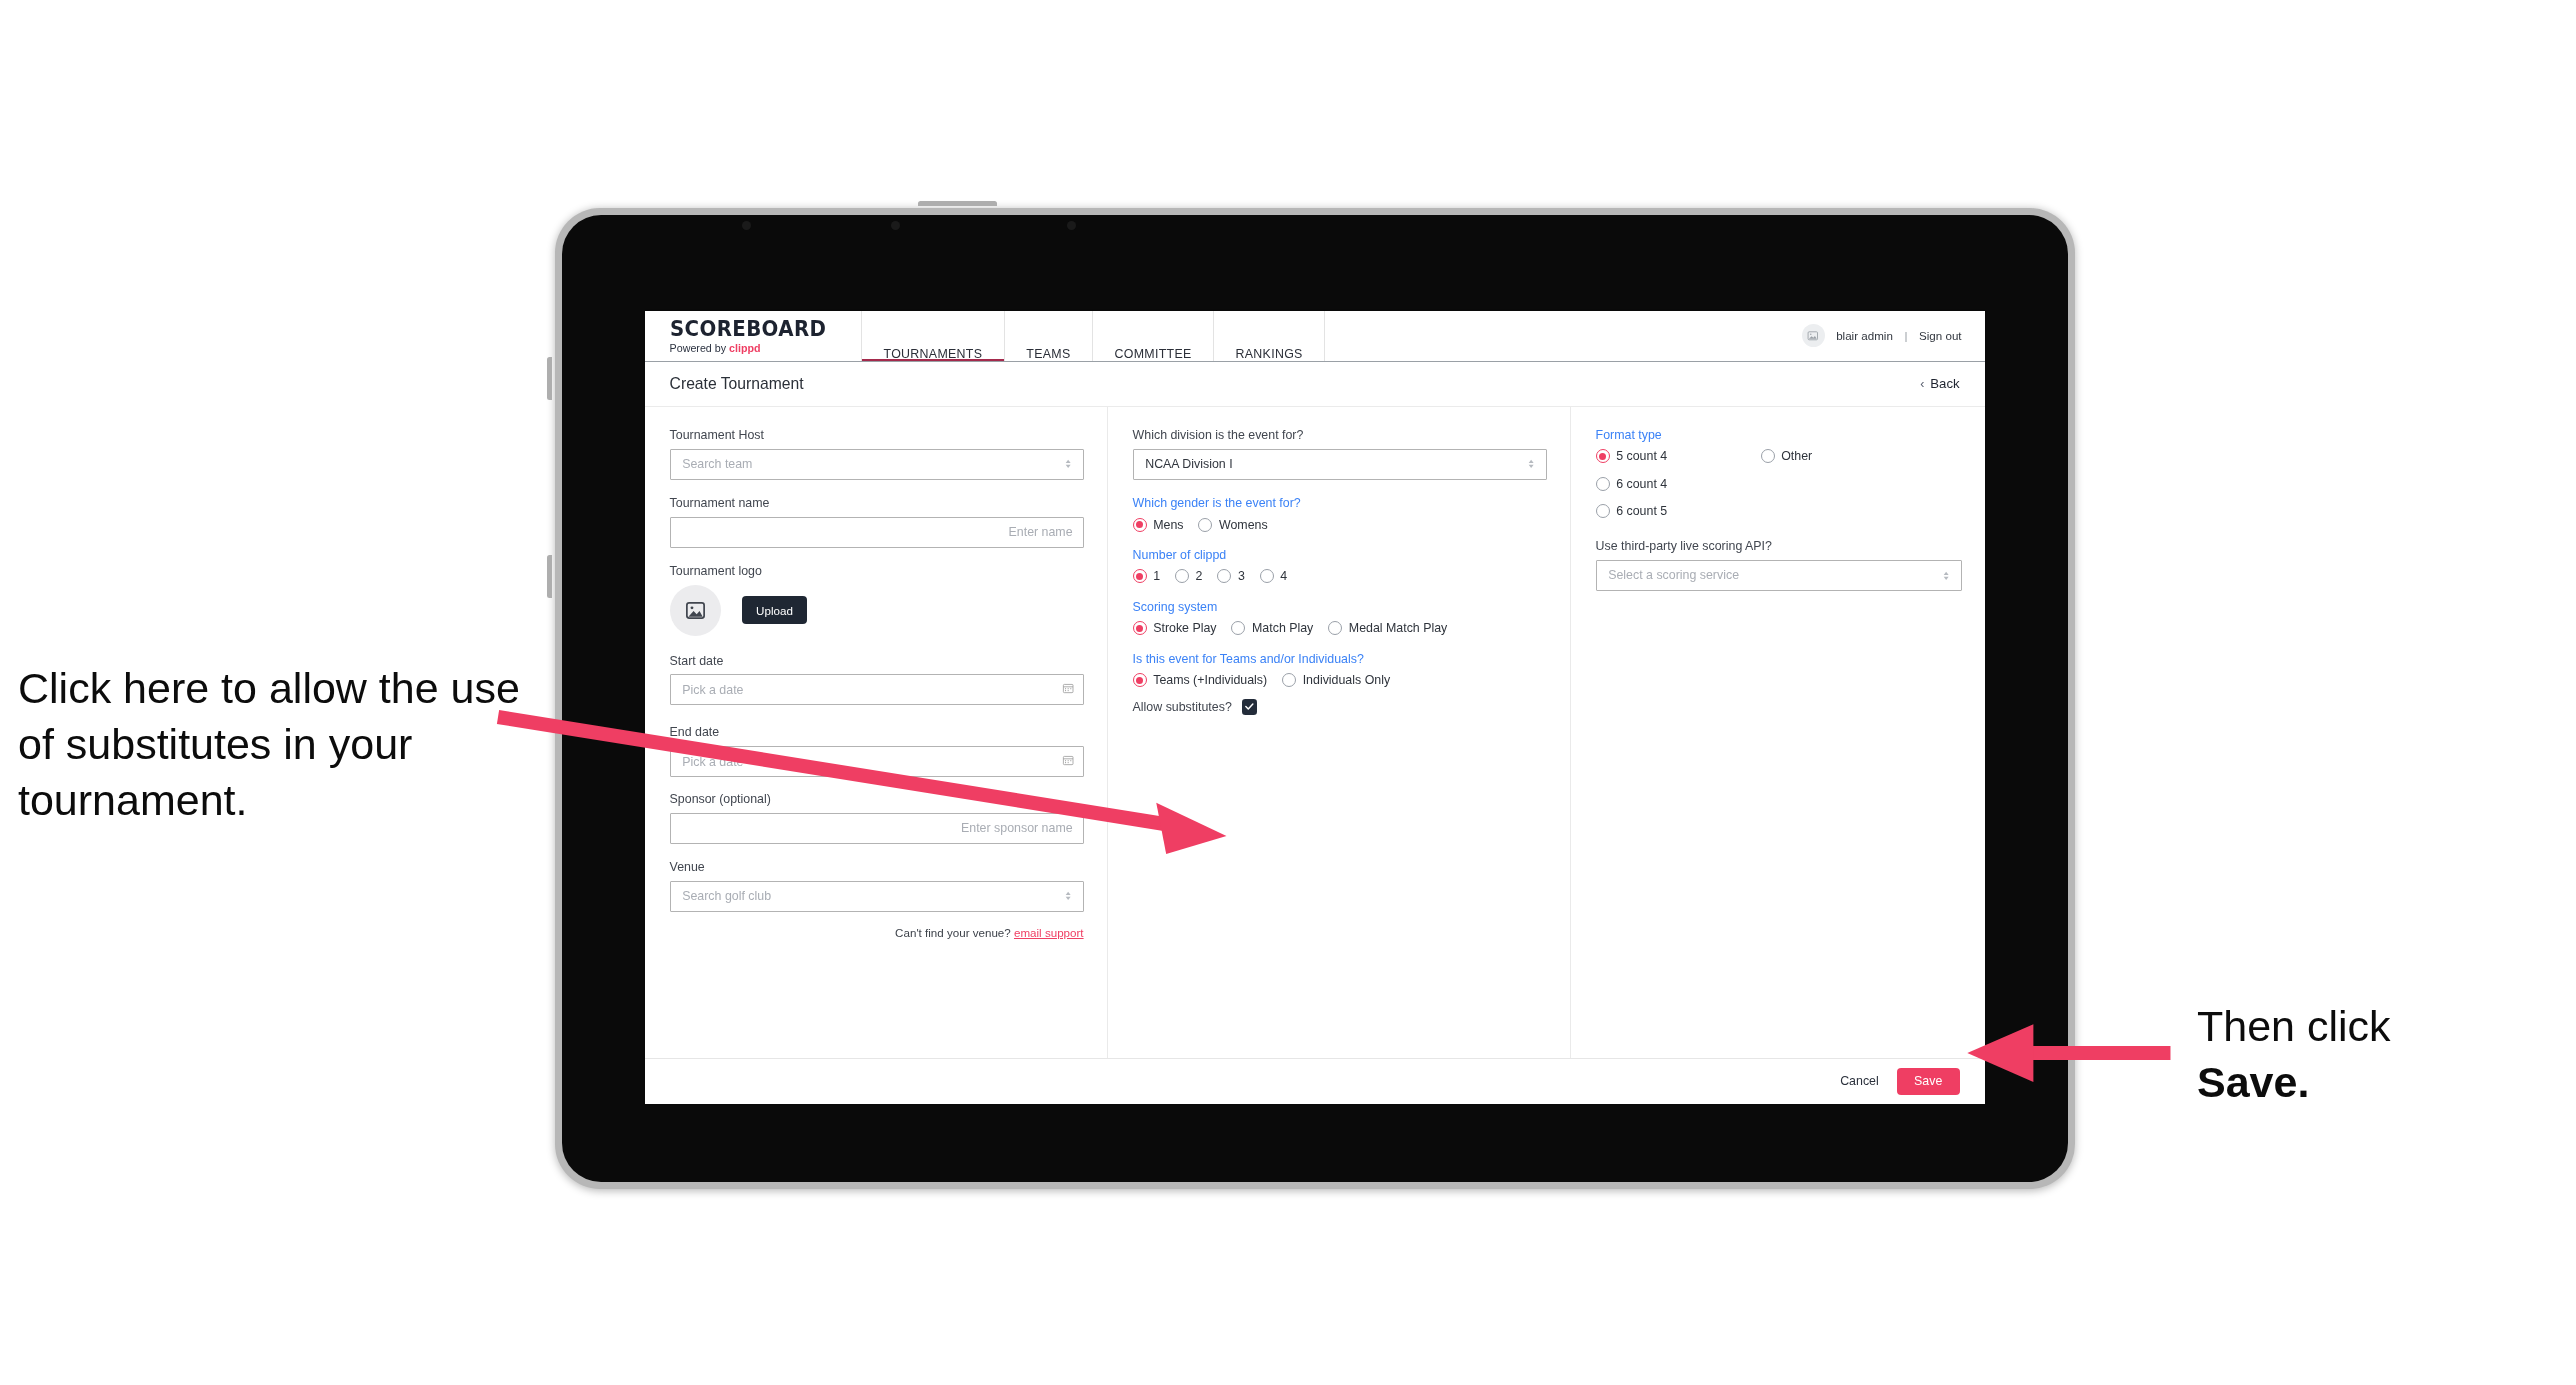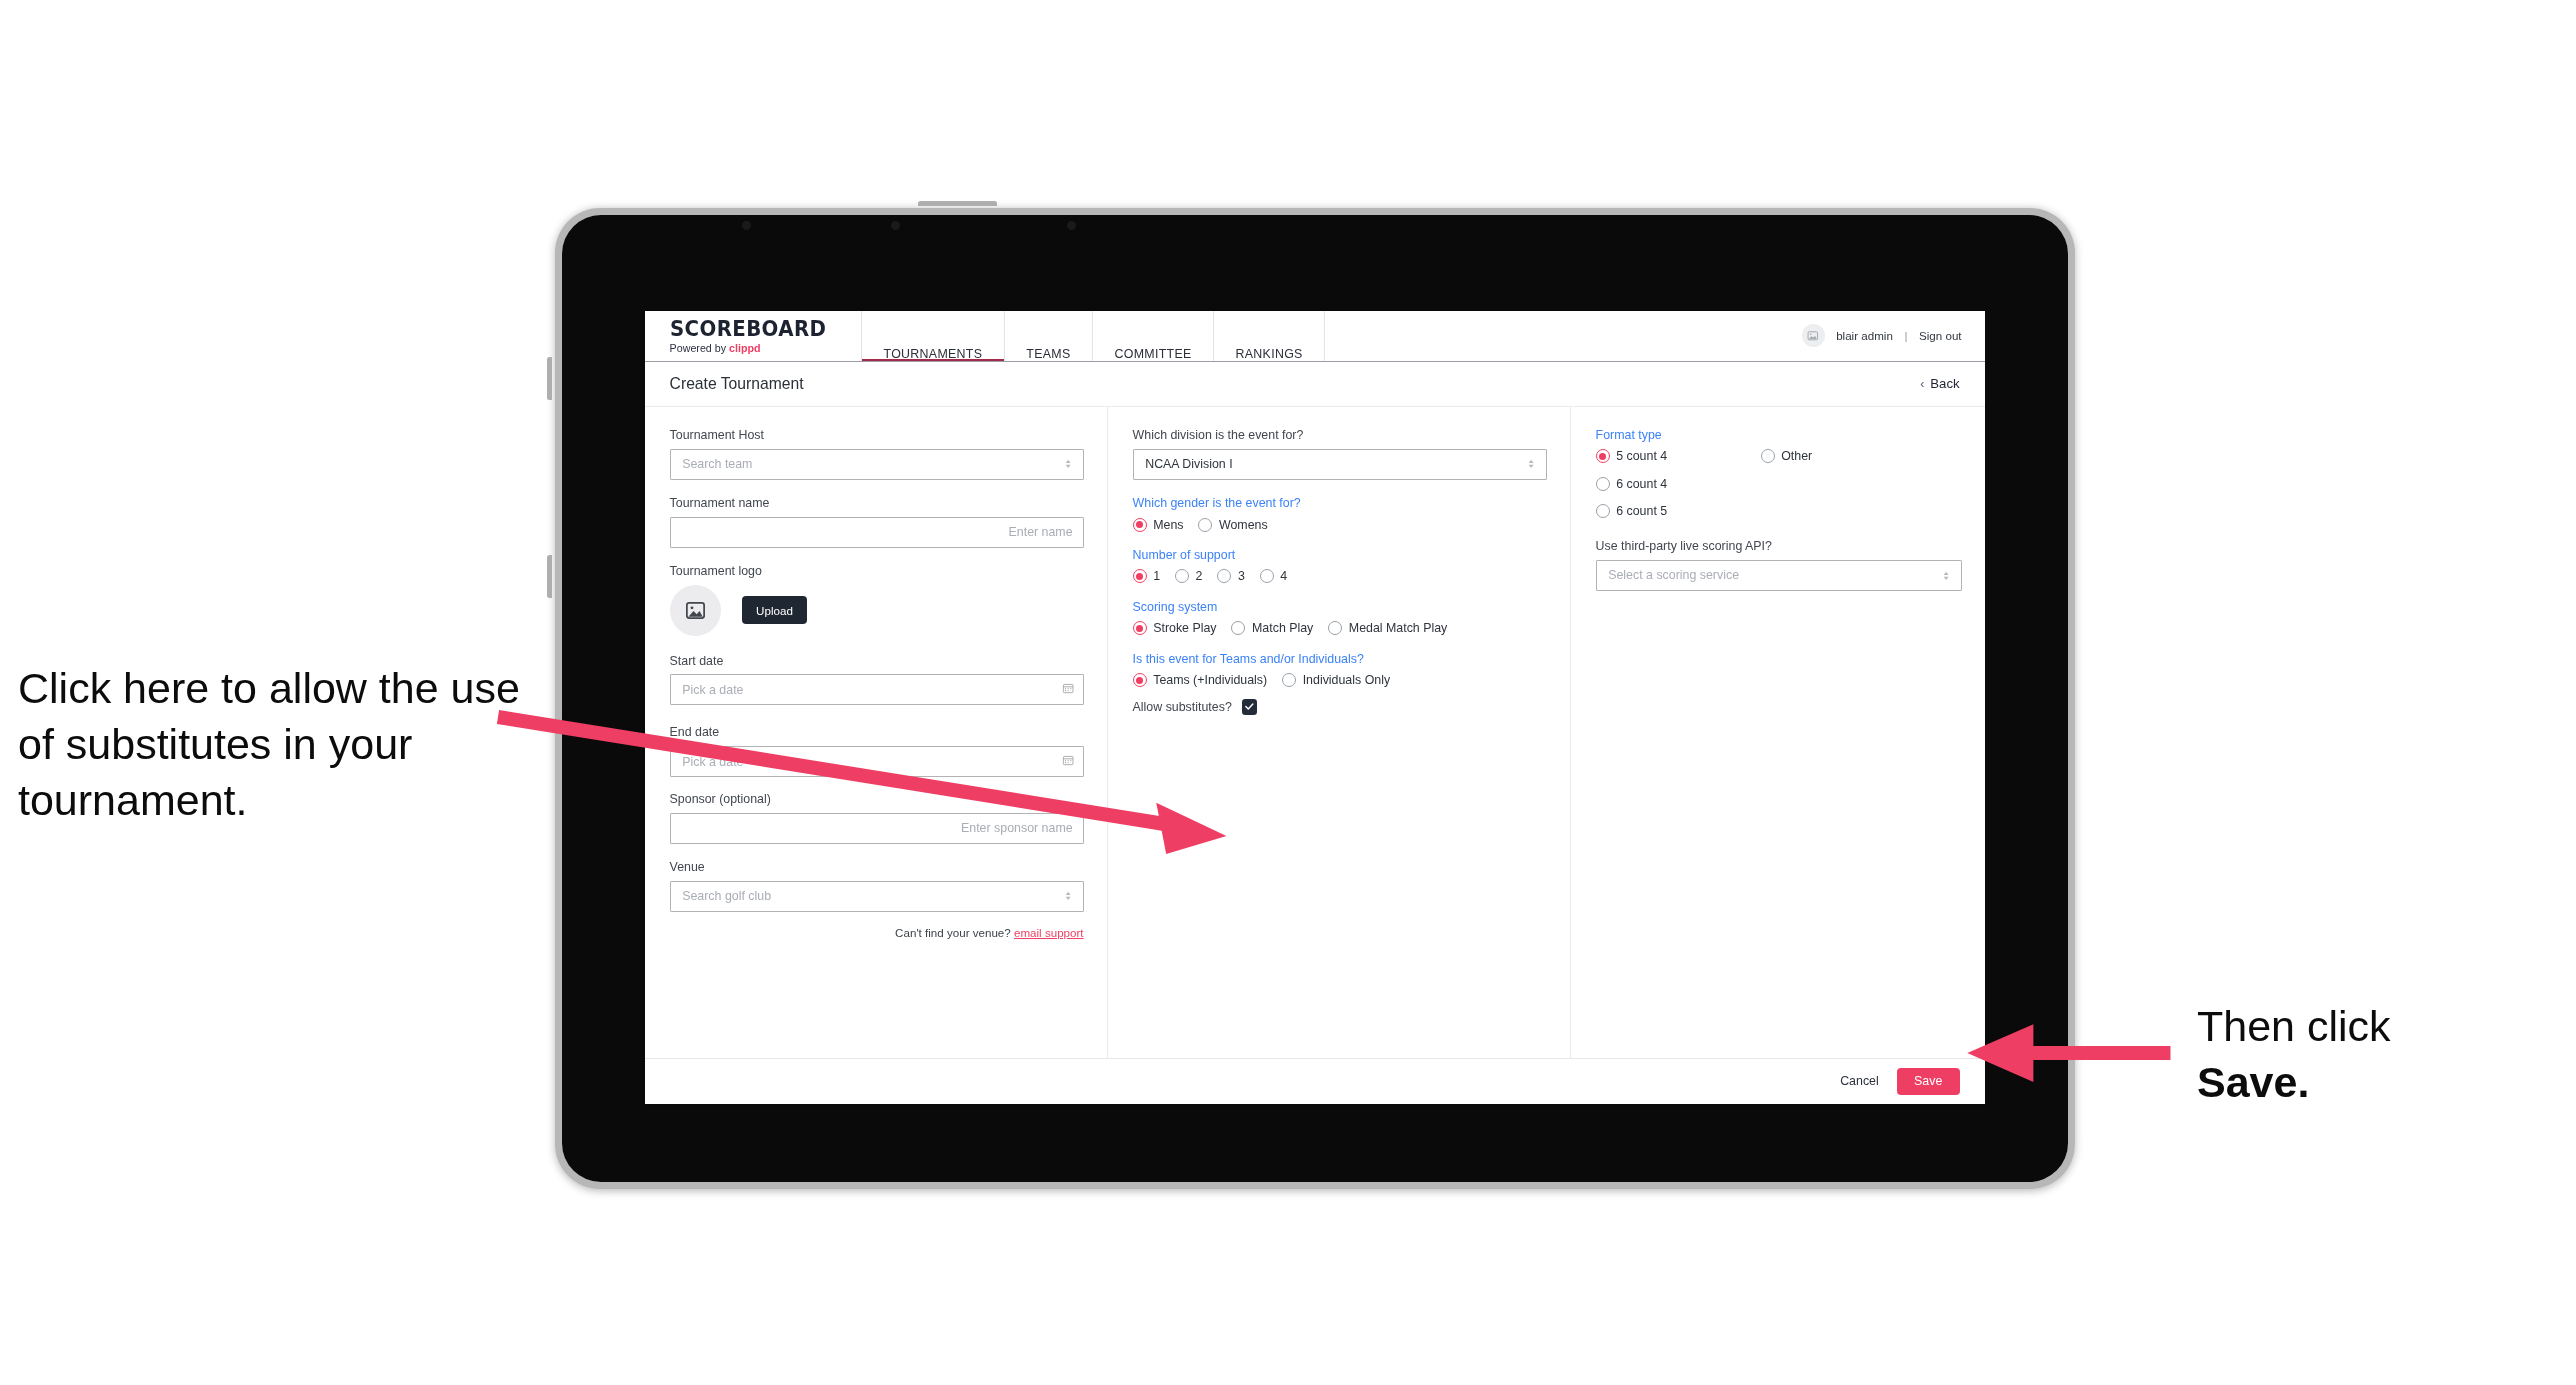--- a/index.html
+++ b/index.html
@@ -391,21 +391,21 @@
               <div class="radio-opt">
                 <span class="radio on"></span>
                 <span class="radio-txt">Mens</span>
               </div>
               <div class="radio-opt">
                 <span class="radio"></span>
                 <span class="radio-txt">Womens</span>
               </div>
             </div>
 
-            <label class="q-lbl">Number of support</label>
+            <label class="q-lbl">Number of clippd</label>
             <div class="radio-row">
               <div class="radio-opt">
                 <span class="radio on"></span>
                 <span class="radio-txt">1</span>
               </div>
               <div class="radio-opt">
                 <span class="radio"></span>
                 <span class="radio-txt">2</span>
               </div>
               <div class="radio-opt">

